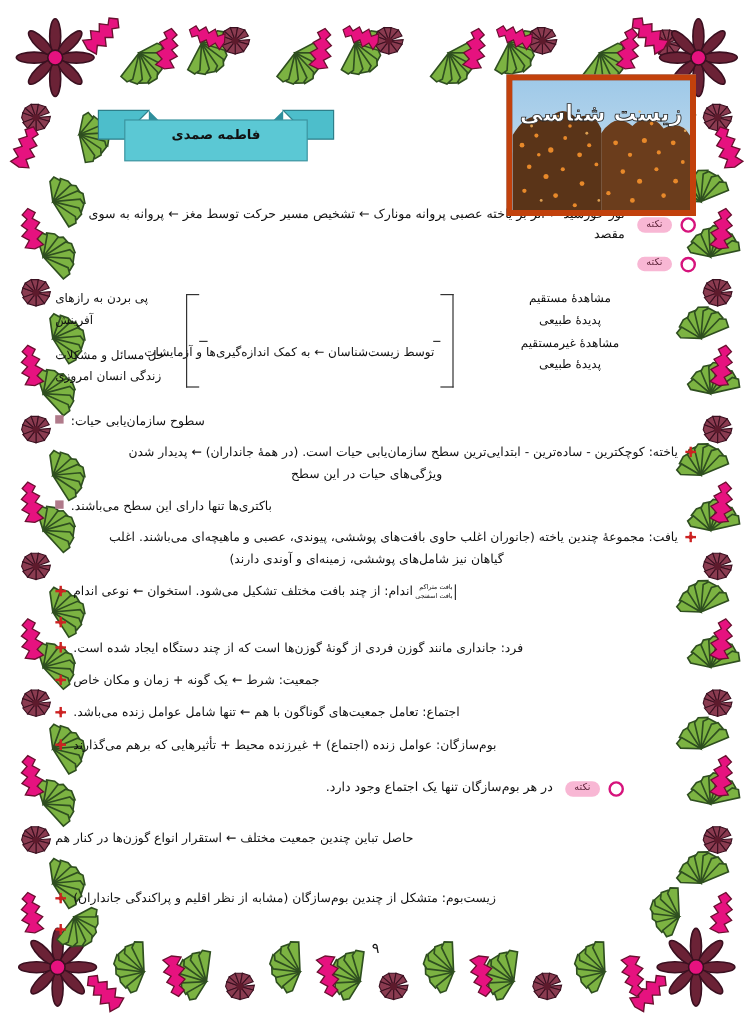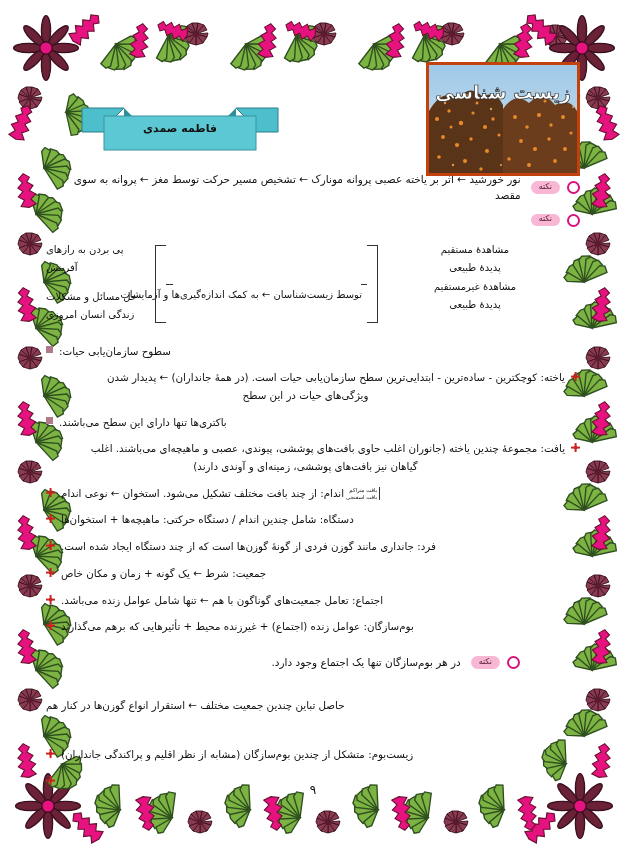--- a/index.html
+++ b/index.html
@@ -27,28 +27,28 @@
     width:534px;
   }
 
   
   .header{
     position:relative;height:130px;
   }
   .cover-img{
     position:absolute;right:0px;top:22px;
     width:148px;height:108px;
-    border:3px solid #c2410c;
+    border:5px solid #c2410c;
     overflow:hidden;
     background:#8ab6d6;
   }
   .cover-img svg{display:block;}
 
   .banner-wrap{
-    position:absolute;right:300px;top:64px;
+    position:absolute;right:300px;top:48px;
     width:200px;height:48px;
   }
   .banner-name{
     position:absolute;inset:0;
     display:flex;align-items:center;justify-content:center;
     font-size:11px;font-weight:bold;color:#111;
     letter-spacing:1px;
     z-index:3;
   }
 
@@ -518,21 +518,21 @@
                 <rect x="4" y="0" width="2.2" height="4"></rect>
                 <rect x="4" y="6" width="2.2" height="4"></rect>
             <rect x="0" y="4" width="4" height="2.2"></rect>
                 <rect x="6" y="4" width="4" height="2.2"></rect>
             <rect x="3.4" y="3.4" width="3.4" height="3.4"></rect>
               </g>
           </svg>
         </div>
         <div class="txt">
           <span>یافت: مجموعهٔ چندین یاخته (جانوران اغلب حاوی بافت‌های پوششی، پیوندی، عصبی و ماهیچه‌ای می‌باشند. اغلب</span>
-          <span class="line2">گیاهان نیز بافت‌های پوششی، زمینه‌ای و آوندی دارند)</span>
+          <span class="line2">گیاهان نیز شامل‌های پوششی، زمینه‌ای و آوندی دارند)</span>
         </div>
       </div>
 
       <div class="li" style="justify-content:flex-end;">
         <div style="flex:0 0 auto;display:flex;align-items:center;">
           <span class="inline-brace">
             <span style="display:block">بافت متراکم</span>
             <span style="display:block">بافت اسفنجی</span>
           </span>
           <span class="txt" style="flex:0 0 auto;">اندام: از چند بافت مختلف تشکیل می‌شود. استخوان ← نوعی اندام</span>
@@ -544,21 +544,20 @@
                 <rect x="4" y="6" width="2.2" height="4"></rect>
             <rect x="0" y="4" width="4" height="2.2"></rect>
                 <rect x="6" y="4" width="4" height="2.2"></rect>
             <rect x="3.4" y="3.4" width="3.4" height="3.4"></rect>
               </g>
           </svg>
         </div>
       </div>
 
       <div class="li" style="justify-content:flex-end;">
-        <div class="txt" style="flex:0 0 auto;">دستگاه: شامل چندین اندام / دستگاه حرکتی: ماهیچه‌ها + استخوان‌ها</div>
         <div class="mk">
           <svg class="mk-flower" viewBox="0 0 10 10" xmlns="http://www.w3.org/2000/svg">
             <g fill="#cc2222">
                 <rect x="4" y="0" width="2.2" height="4"></rect>
                 <rect x="4" y="6" width="2.2" height="4"></rect>
             <rect x="0" y="4" width="4" height="2.2"></rect>
                 <rect x="6" y="4" width="4" height="2.2"></rect>
             <rect x="3.4" y="3.4" width="3.4" height="3.4"></rect>
               </g>
           </svg>

